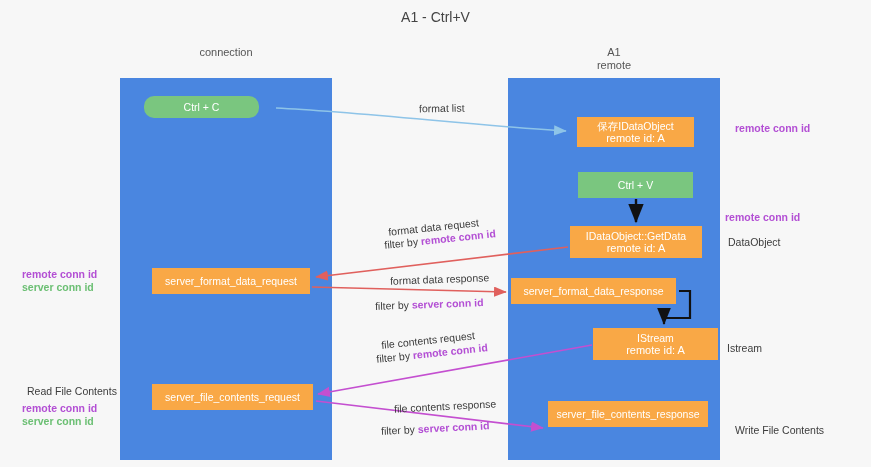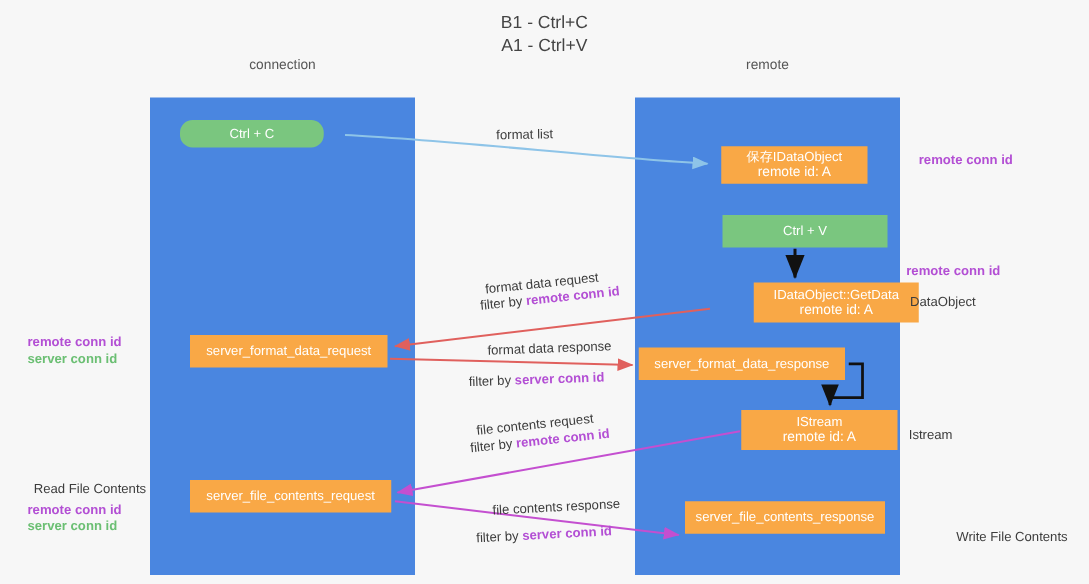--- a/index.html
+++ b/index.html
@@ -47,47 +47,47 @@
     align-items:center;justify-content:center;
     color:#ffffff;font-size:10.5px;line-height:12.5px;
     text-align:center;
   }
   .node .l2{font-size:11px;}
   .orange{background:#f9a846;}
   .green{background:#7ac67f;}
 
   #n-ctrlc{left:144px;top:96px;width:115px;height:22px;border-radius:10px;}
   #n-save {left:577px;top:117px;width:117px;height:30px;}
-  #n-ctrlv{left:578px;top:172px;width:132px;height:26px;}
-  #n-getdata{left:570px;top:226px;width:132px;height:32px;margin-left:33px;}
+  #n-ctrlv{left:578px;top:172px;width:115px;height:26px;}
+  #n-getdata{left:570px;top:226px;width:132px;height:32px;}
   #n-sfdreq{left:152px;top:268px;width:158px;height:26px;}
   #n-sfdresp{left:511px;top:278px;width:165px;height:26px;}
   #n-istream{left:593px;top:328px;width:125px;height:32px;}
   #n-sfcreq{left:152px;top:384px;width:161px;height:26px;}
   #n-sfcresp{left:548px;top:401px;width:160px;height:26px;}
 
   
   .ann{position:absolute;font-size:10.5px;line-height:13px;color:#3c3c3c;white-space:nowrap;}
   .purple{color:#b34fd4;font-weight:bold;}
   .green-t{color:#6bbf73;font-weight:bold;}
   .plain{color:#3c3c3c;}
 
   #a-rc-1{left:735px;top:122px;}
   #a-rc-2{left:725px;top:211px;}
   #a-dataobject{left:728px;top:236px;}
   #a-istream{left:727px;top:342px;}
-  #a-writefc{left:735px;top:424px;margin-left:30px;}
+  #a-writefc{left:735px;top:424px;}
 
   #a-left-1{left:22px;top:268px;}
   #a-readfc{left:27px;top:385px;}
   #a-left-2{left:22px;top:402px;}
 
   
   .edgelab{position:absolute;font-size:10.5px;line-height:14px;color:#3c3c3c;white-space:nowrap;}
-  #e-formatlist{left:397px;top:101px;transform:rotate(-1deg);text-align:center;}
+  #e-formatlist{left:419px;top:101px;transform:rotate(-1deg);text-align:center;}
   #e-fdr{left:388px;top:220px;transform:rotate(-6deg);}
   #e-fdr2{left:384px;top:232px;transform:rotate(-6deg);}
   #e-fdresp{left:390px;top:272px;transform:rotate(-2deg);}
   #e-fdresp2{left:375px;top:297px;transform:rotate(-2deg);}
   #e-fcr{left:381px;top:333px;transform:rotate(-6deg);}
   #e-fcr2{left:376px;top:346px;transform:rotate(-6deg);}
   #e-fcresp{left:394px;top:399px;transform:rotate(-3deg);}
   #e-fcresp2{left:381px;top:421px;transform:rotate(-3deg);}
   #divider-clip{
     position:absolute;left:0;top:152px;width:871px;height:12px;
@@ -177,28 +177,28 @@
     </div>
 
     <div class="node orange" id="n-sfcresp">
       <span class="l1">server_file_contents_response</span>
     </div>
   </div>
 
   <div class="layer" id="text-layer">
 
     <div id="title">
-      <span>B1 - Ctrl+C</span>
       <span>A1 - Ctrl+V</span>
     </div>
 
     <div class="col-head" id="head-b1">
       <span class="t2">connection</span>
     </div>
     <div class="col-head" id="head-a1">
+      <span class="t1">A1</span>
       <span class="t2">remote</span>
     </div>
 
     <div class="edgelab" id="e-formatlist">format list</div>
 
     <div class="edgelab" id="e-fdr">format data request</div>
     <div class="edgelab" id="e-fdr2">
       <span class="plain">filter by </span><span class="purple">remote conn id</span>
     </div>
 

